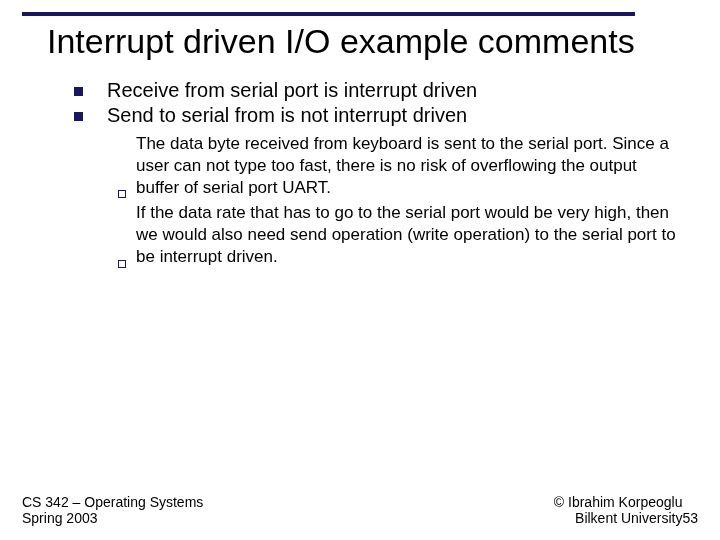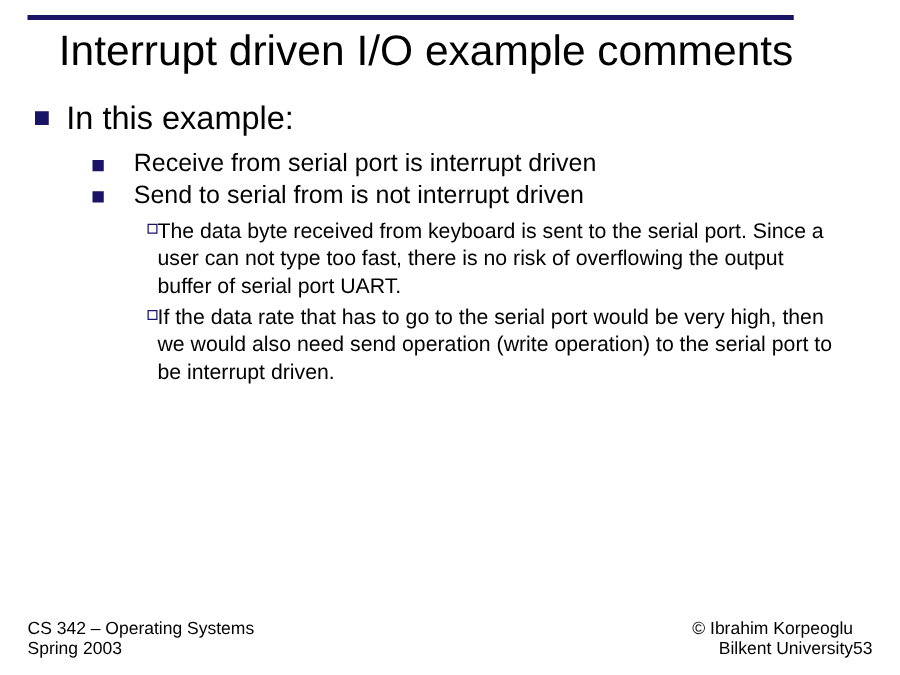--- a/index.html
+++ b/index.html
@@ -9,43 +9,39 @@
   .title { font-size: 34px; font-weight: 400; letter-spacing: 0px; line-height: 1.15; margin-left: 25px; }
   .body { margin-top: 18px; padding-left: 6px; }
   .l1 { display: flex; align-items: flex-start; gap: 14px; margin-bottom: 10px; }
   .l1 .bullet { width: 11px; height: 11px; background: #1a1466; margin-top: 10px; flex: none; }
   .l1 .text { font-size: 26px; }
   .l2-group { padding-left: 46px; margin-top: 4px; }
   .l2 { display: flex; align-items: flex-start; gap: 24px; margin-bottom: 2px; }
   .l2 .bullet { width: 9px; height: 9px; background: #1a1466; margin-top: 8px; flex: none; }
   .l2 .text { font-size: 20px; }
   .l3-group { padding-left: 44px; margin-top: 6px; }
-  .l3 { display: flex; align-items: flex-start; margin-bottom: 4px; }
+  .l3 { display: flex; align-items: flex-end; gap: 10px; margin-bottom: 4px; }
   .l3 .bullet { width: 8px; height: 8px; border: 1.5px solid #1a1466; margin-top: 5px; flex: none; }
   .l3 .text { font-size: 17px; line-height: 1.28; max-width: 540px; }
   .footer { position: absolute; bottom: 14px; left: 22px; right: 22px; display: flex; justify-content: space-between; align-items: flex-end; font-size: 14px; }
   .footer .left { text-align: left; }
   .footer .center { text-align: right; flex: 1; }
   .footer .right { text-align: right; margin-top: 20px; }
 </style>
 </head>
 <body>
 
 <div class="slide">
 
   <div class="title-wrap">
     <div class="title">Interrupt driven I/O example comments</div>
   </div>
 
   <div class="body">
 
-    <div class="l1">
-      <div class="bullet"></div>
-      <div class="text">In this example:</div>
-    </div>
 
     <div class="l2-group">
       <div class="l2">
         <div class="bullet"></div>
         <div class="text">Receive from serial port is interrupt driven</div>
       </div>
       <div class="l2">
         <div class="bullet"></div>
         <div class="text">Send to serial from is  not interrupt driven</div>
       </div>

